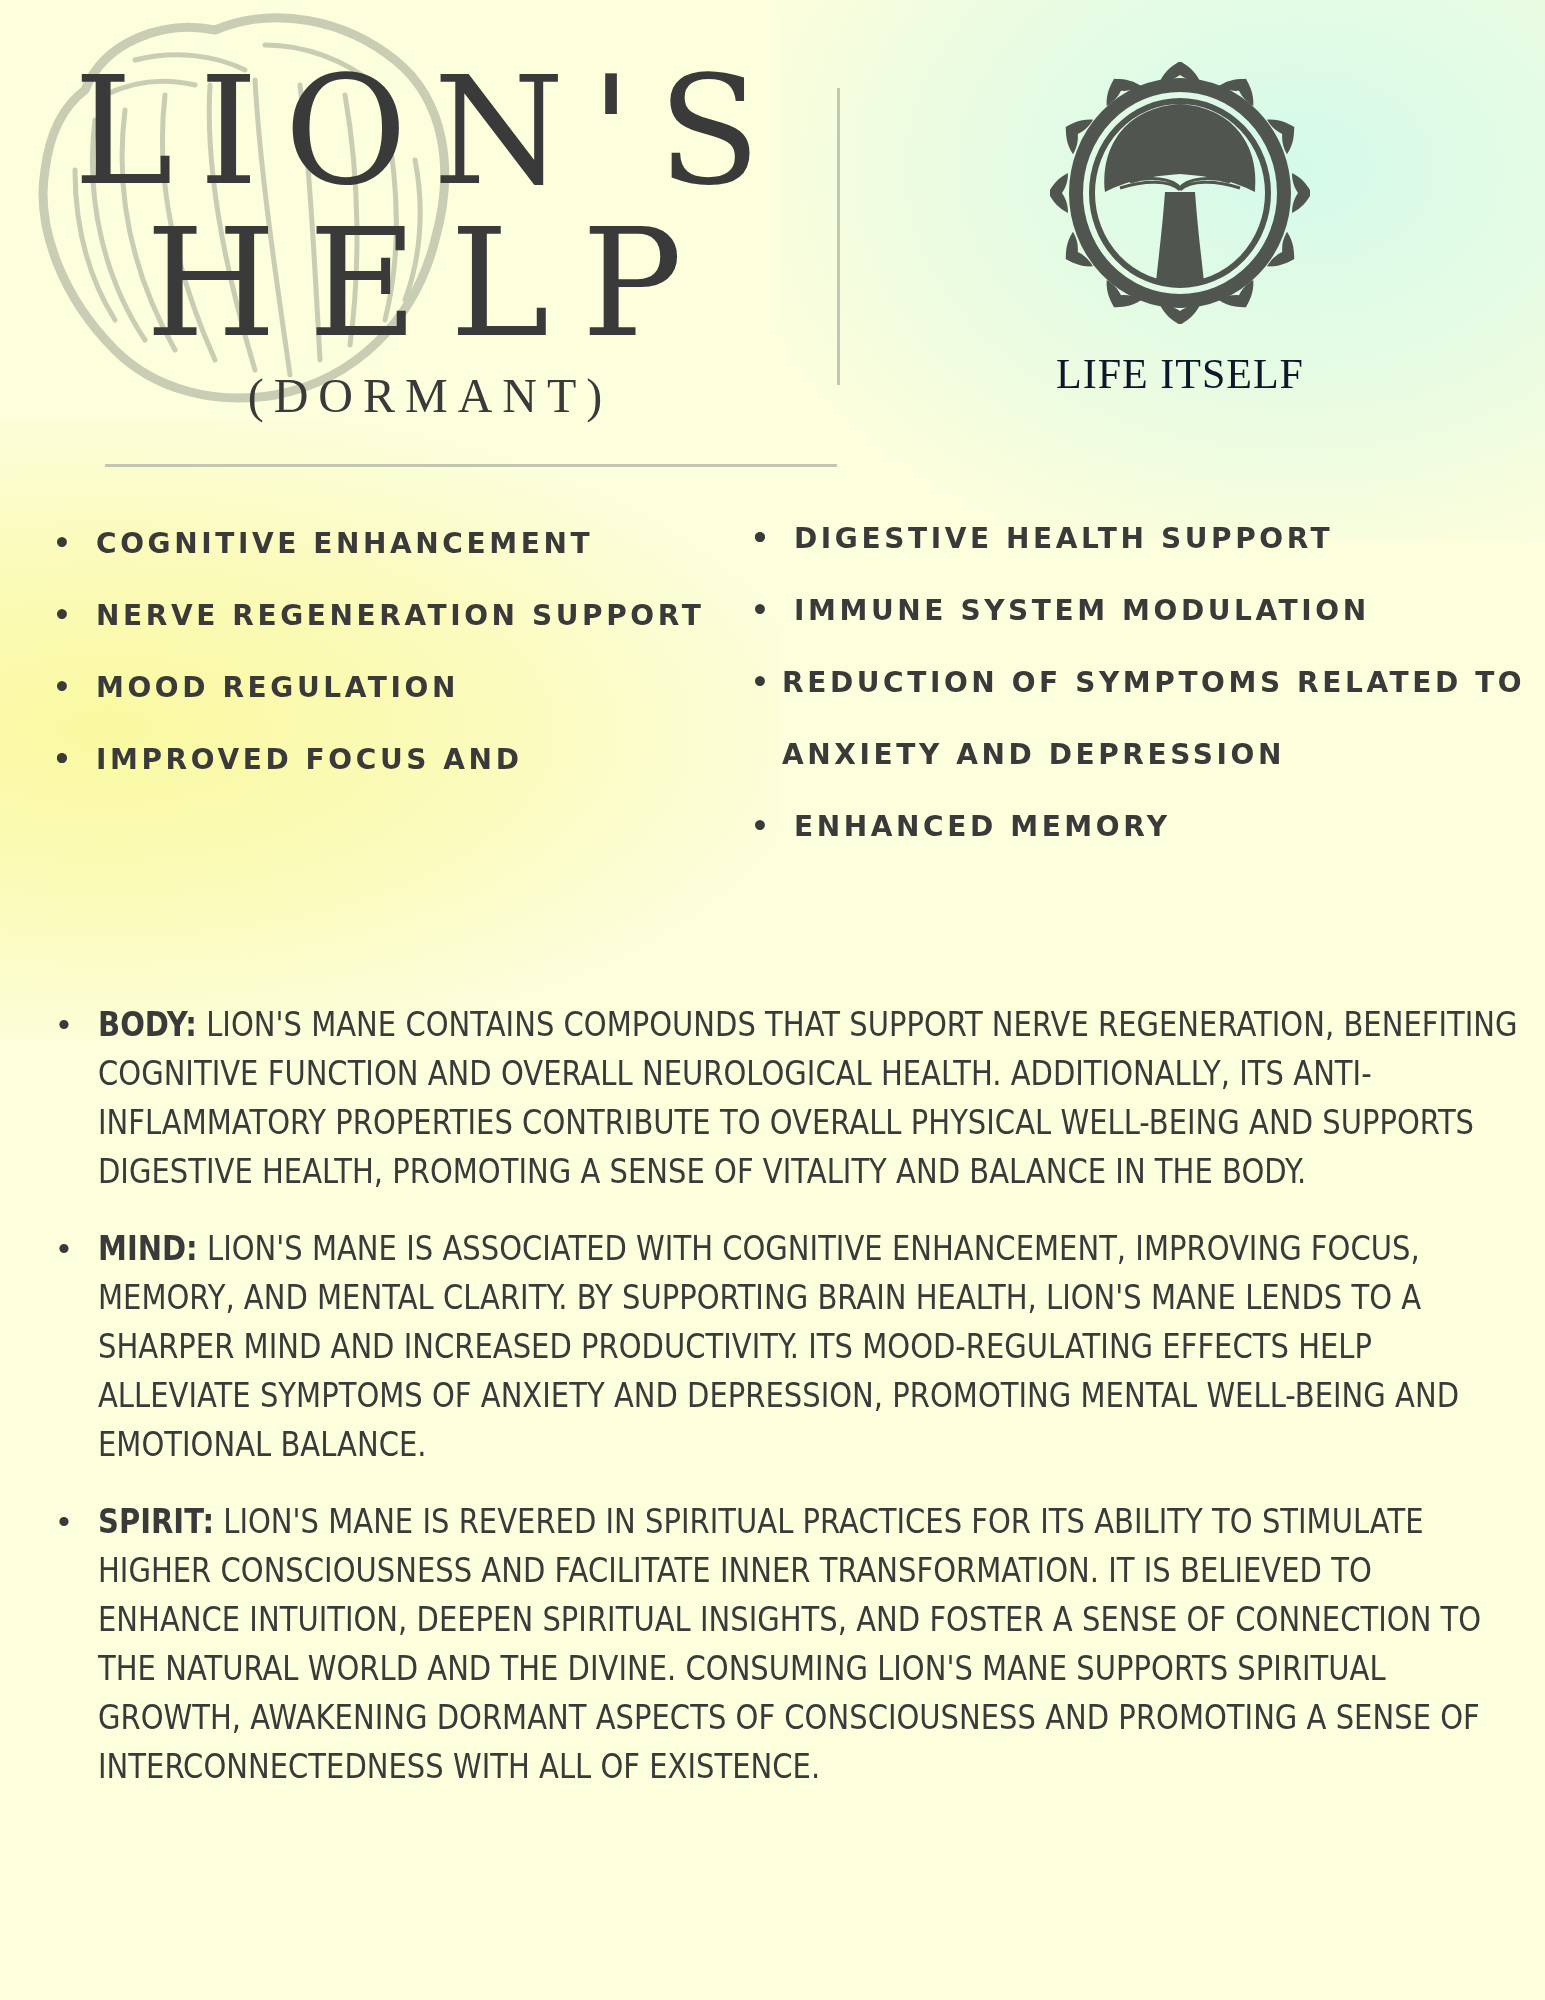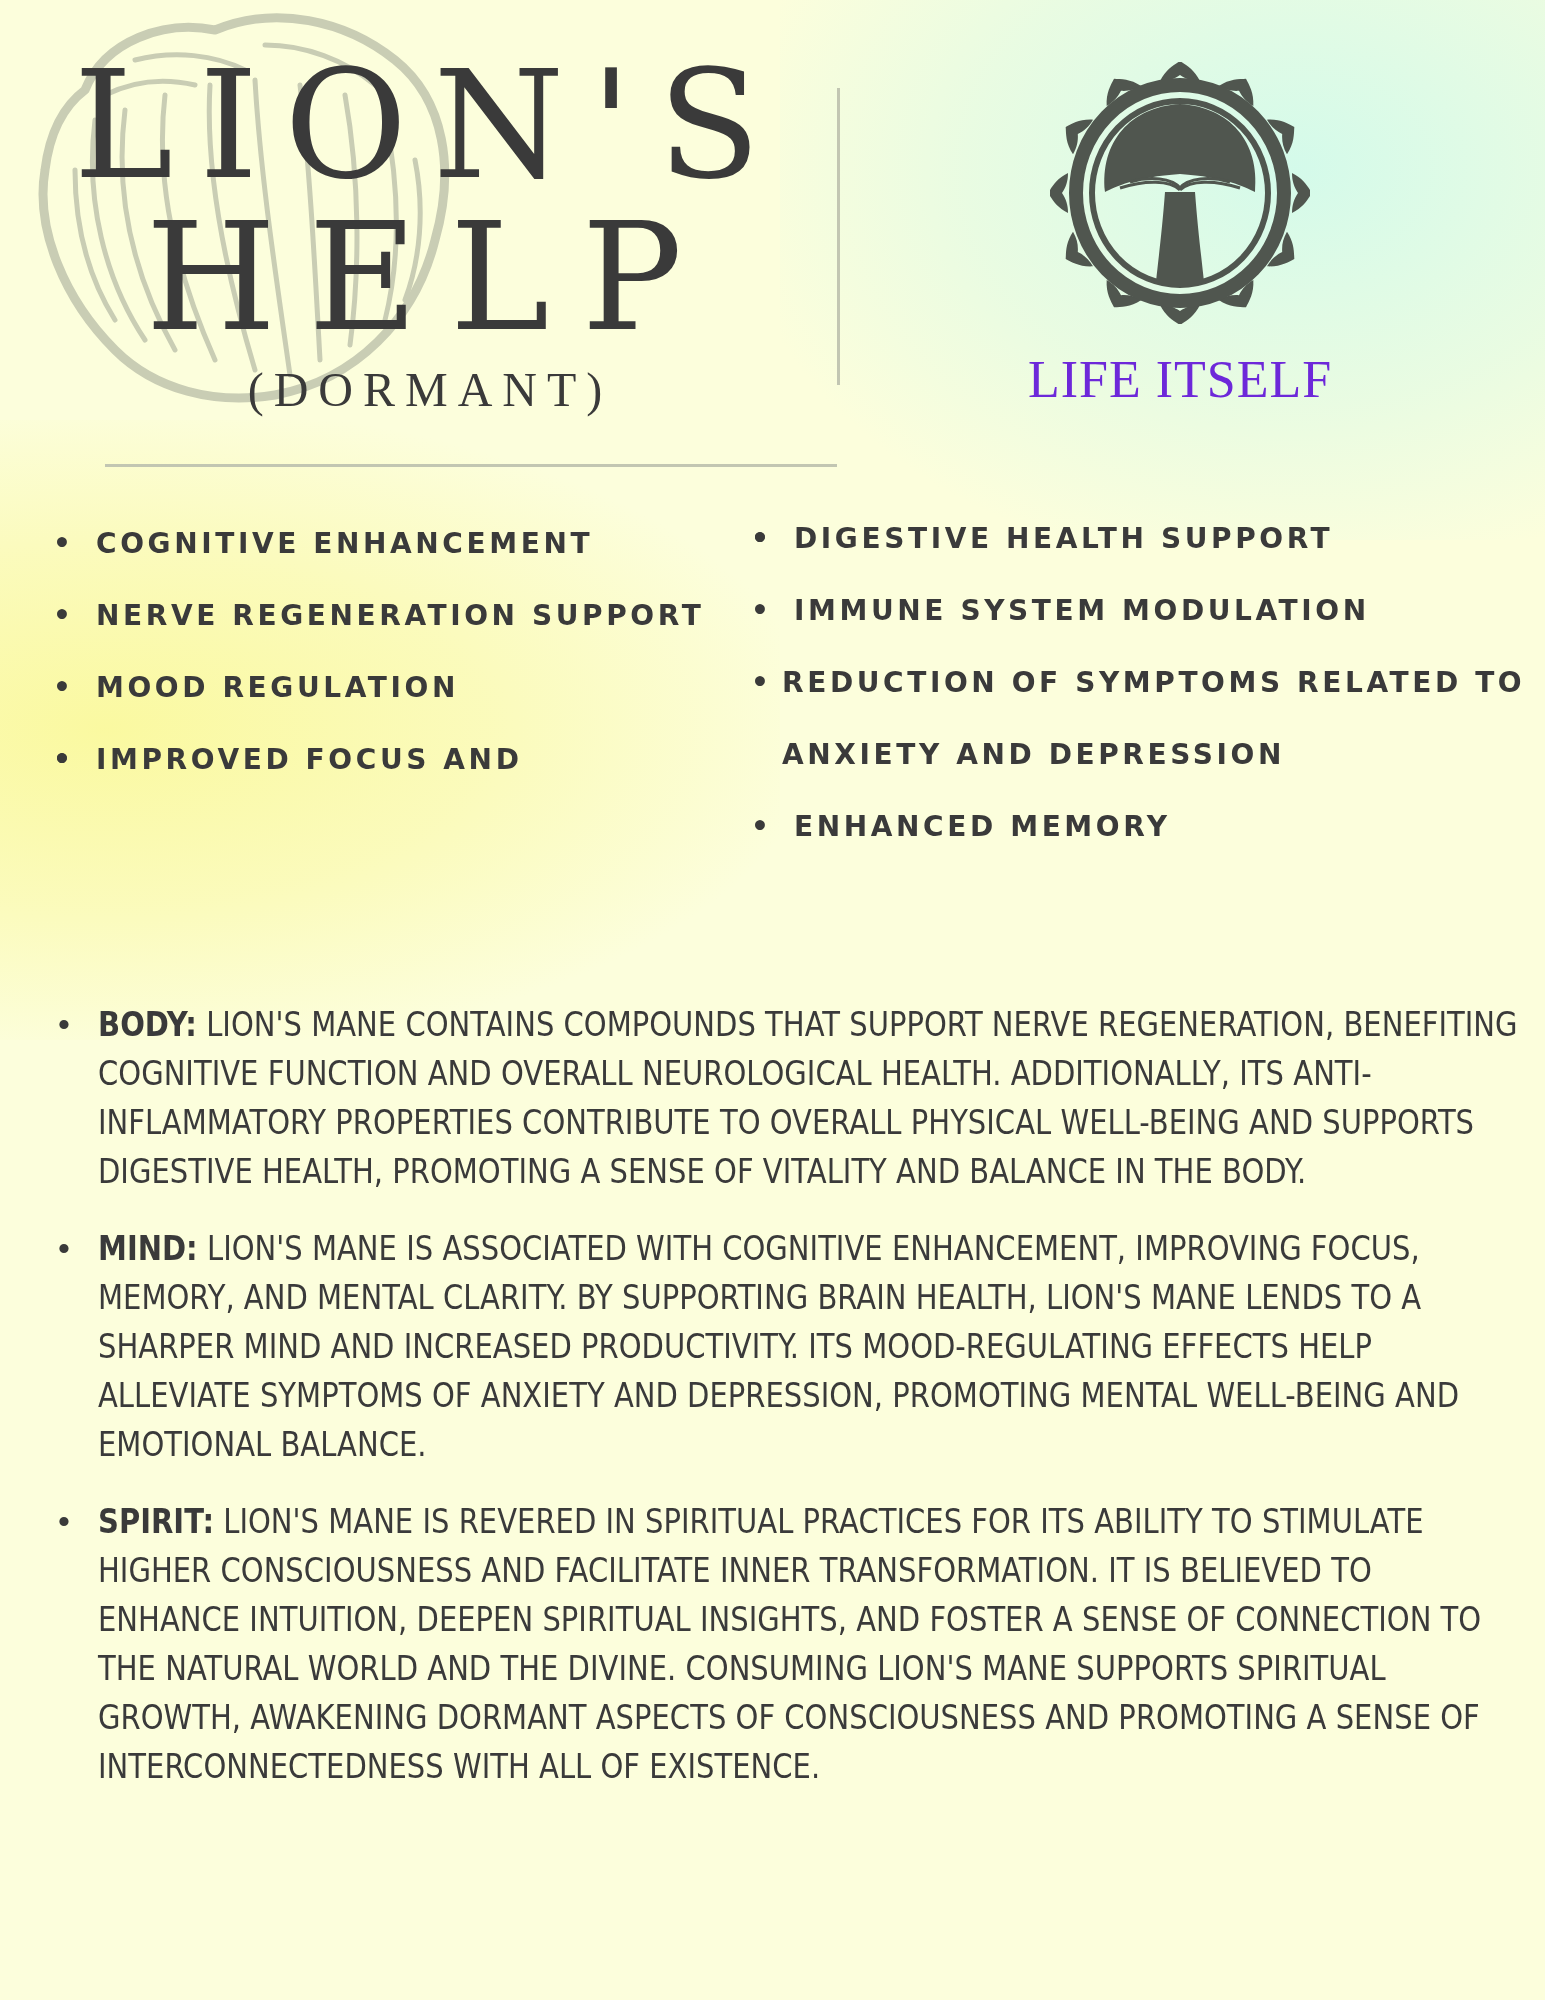--- a/index.html
+++ b/index.html
@@ -13,36 +13,36 @@
     position: absolute; left: -120px; top: 420px; width: 900px; height: 620px;
     background: radial-gradient(ellipse at 25% 50%, rgba(250,248,150,0.85) 0%, rgba(250,248,160,0.55) 40%, rgba(252,254,220,0) 75%);
     pointer-events: none;
   }
   .bg-mint {
     position: absolute; left: 780px; top: -80px; width: 860px; height: 620px;
     background: radial-gradient(ellipse at 60% 40%, rgba(210,250,235,0.95) 0%, rgba(220,250,230,0.6) 45%, rgba(252,254,220,0) 78%);
     pointer-events: none;
   }
   .mane-sketch { position: absolute; left: 15px; top: 0; width: 470px; height: 420px; }
-  .title-block { position: absolute; left: 60px; top: 50px; width: 740px; text-align: center; }
+  .title-block { position: absolute; left: 60px; top: 56px; width: 740px; text-align: center; }
   .title-line {
     font-family: "DejaVu Serif", serif; font-weight: normal; font-size: 150px;
     letter-spacing: 26px; line-height: 150px; color: #3a3a3a; margin: 0;
   }
   .title-line.l2 { margin-top: 2px; letter-spacing: 32px; }
   .subtitle {
     font-family: "Liberation Serif", serif; font-size: 48px; letter-spacing: 10px;
     color: #3a3a3a; margin-top: 10px;
   }
   .vdivider { position: absolute; left: 837px; top: 88px; width: 3px; height: 297px; background: #c2c6b2; }
   .hdivider { position: absolute; left: 105px; top: 464px; width: 732px; height: 3px; background: #c2c6b2; }
   .logo { position: absolute; left: 1050px; top: 62px; width: 260px; height: 262px; }
   .brand {
     position: absolute; left: 960px; top: 350px; width: 440px; text-align: center;
-    font-family: "Liberation Serif", serif; font-size: 52px; color: #6d28d9; letter-spacing: 1px;
+    font-family: "Liberation Serif", serif; font-size: 42px; color: #0f172a; letter-spacing: 1px;
   }
   .benefits { position: absolute; list-style: none; margin: 0; padding: 0; }
   .benefits.left { left: 50px; top: 508px; }
   .benefits.right { left: 748px; top: 503px; }
   .benefit {
     position: relative; font-family: "DejaVu Sans", sans-serif; font-weight: bold;
     font-size: 28px; letter-spacing: 3.6px; line-height: 72px; color: #3a3a3a;
     padding-left: 46px; white-space: nowrap;
   }
   .benefit .dot { position: absolute; left: 3px; top: 0; }

